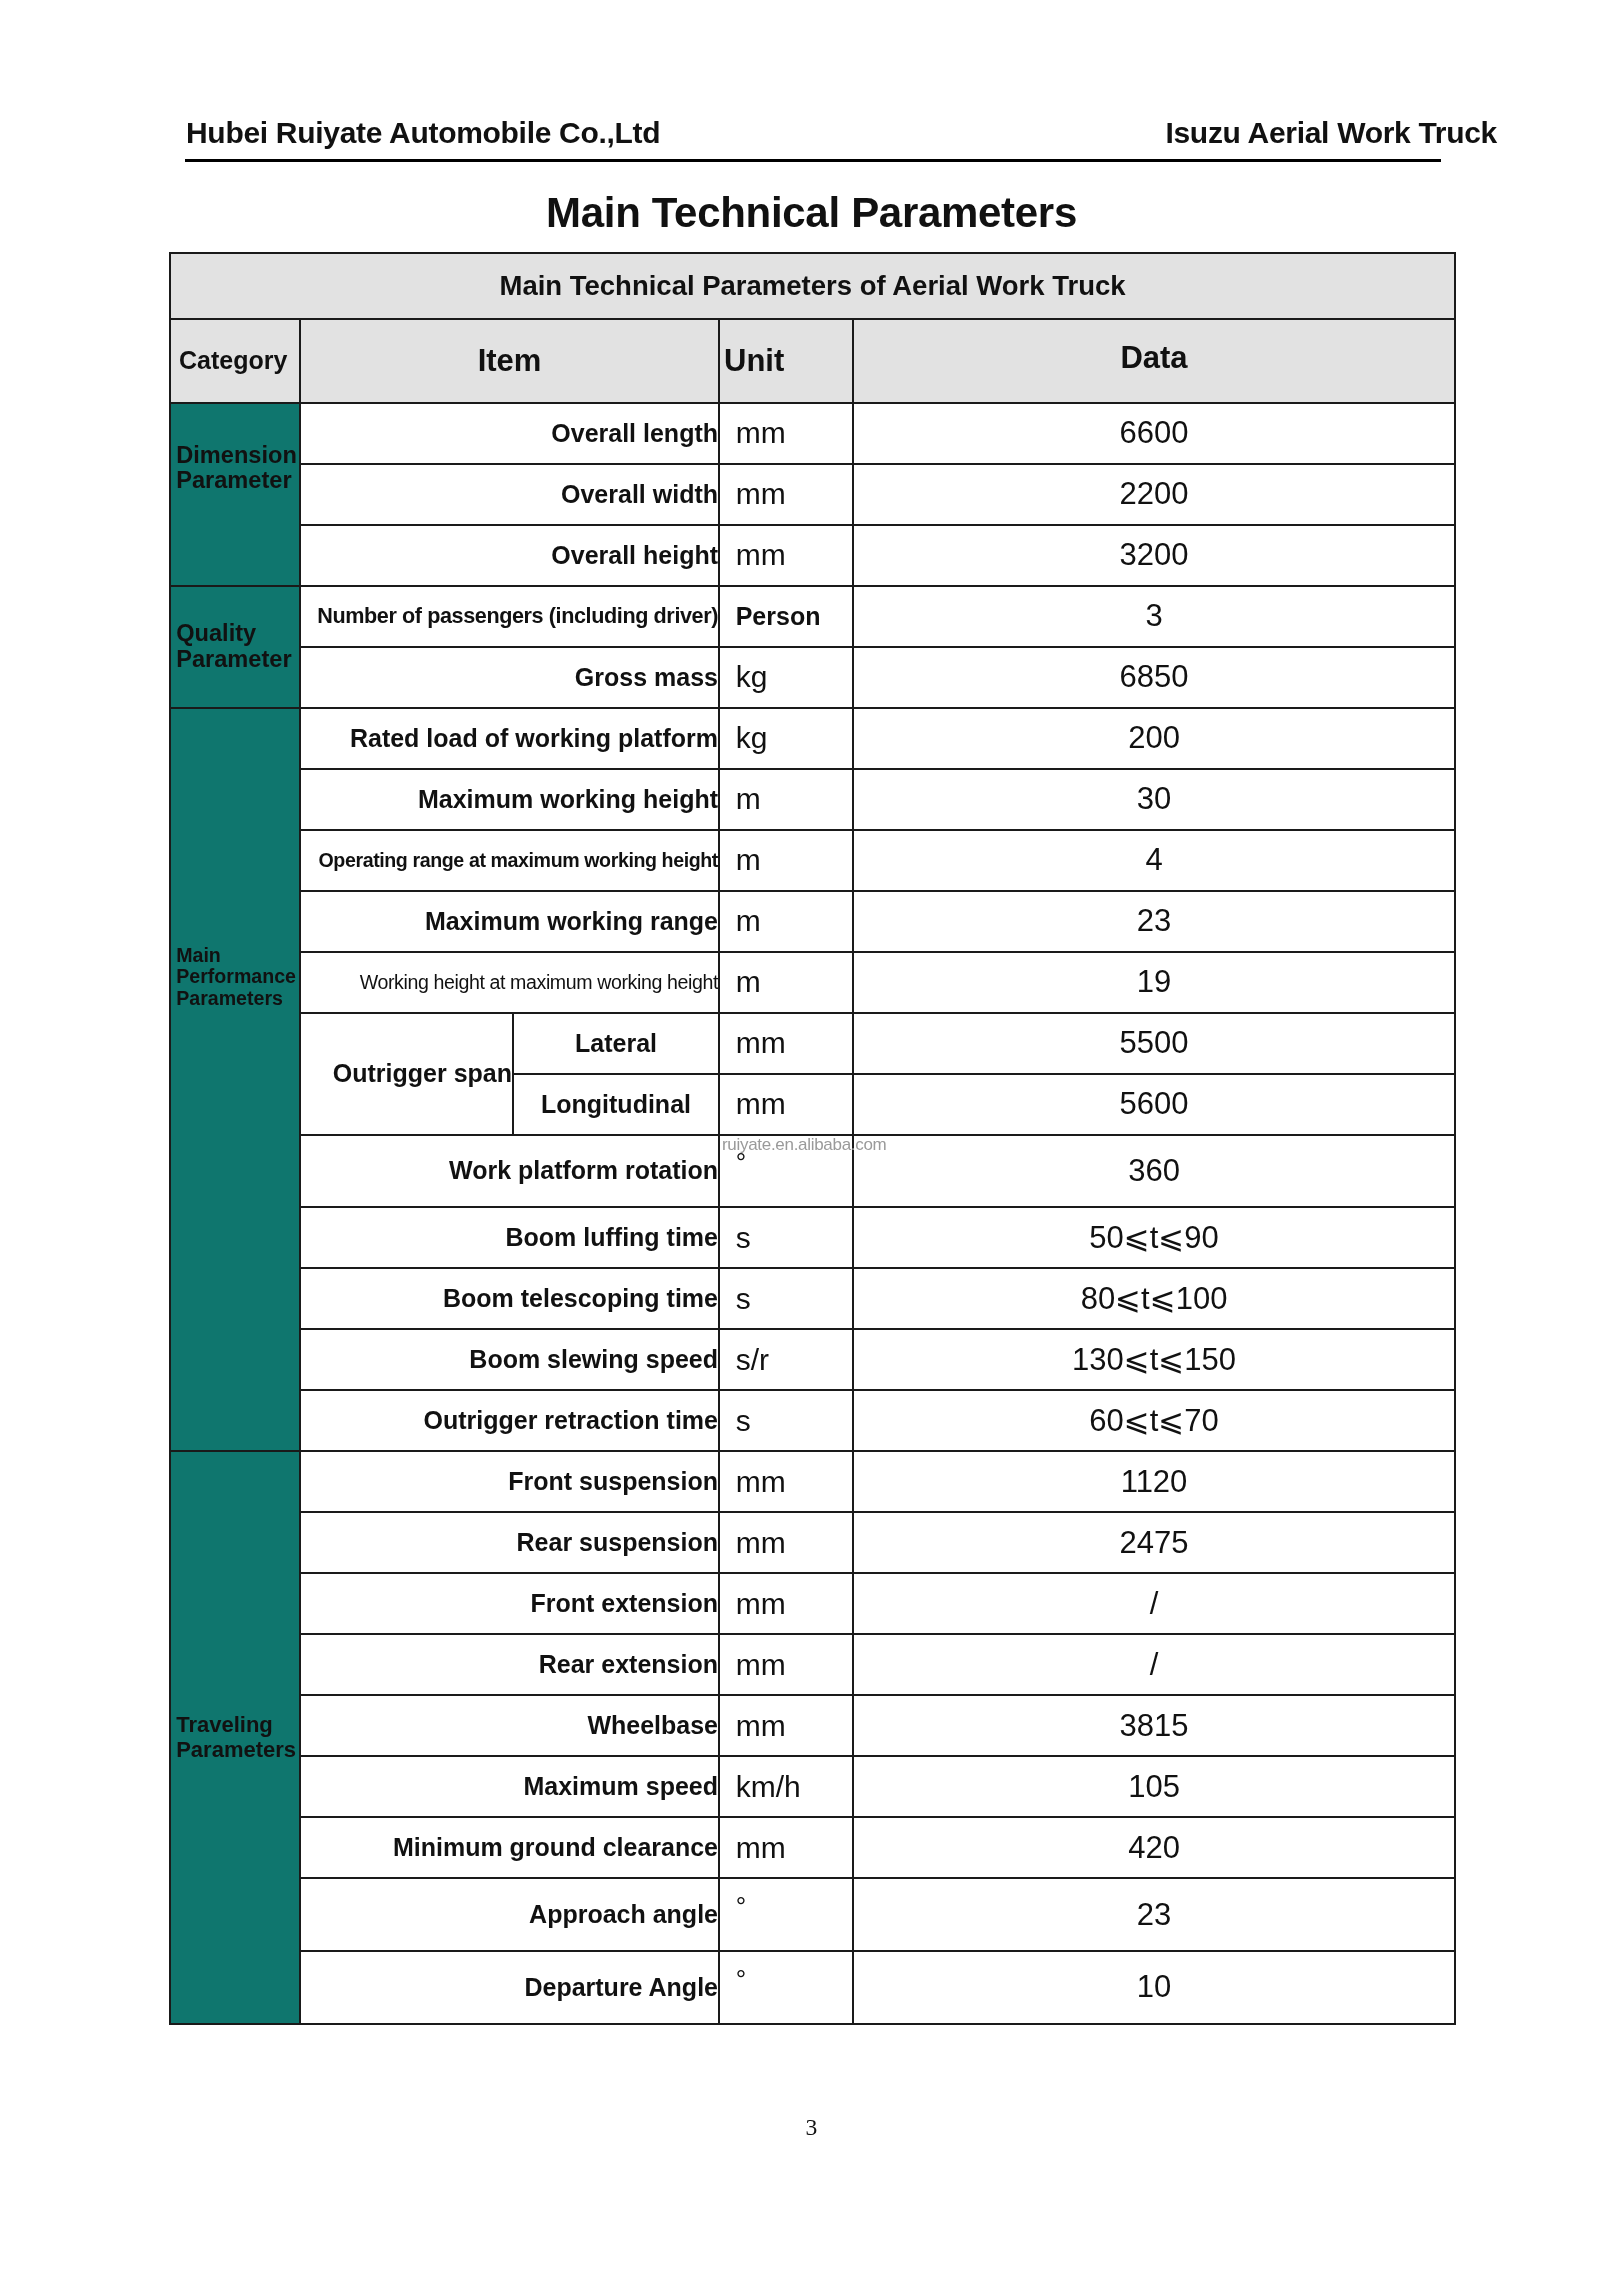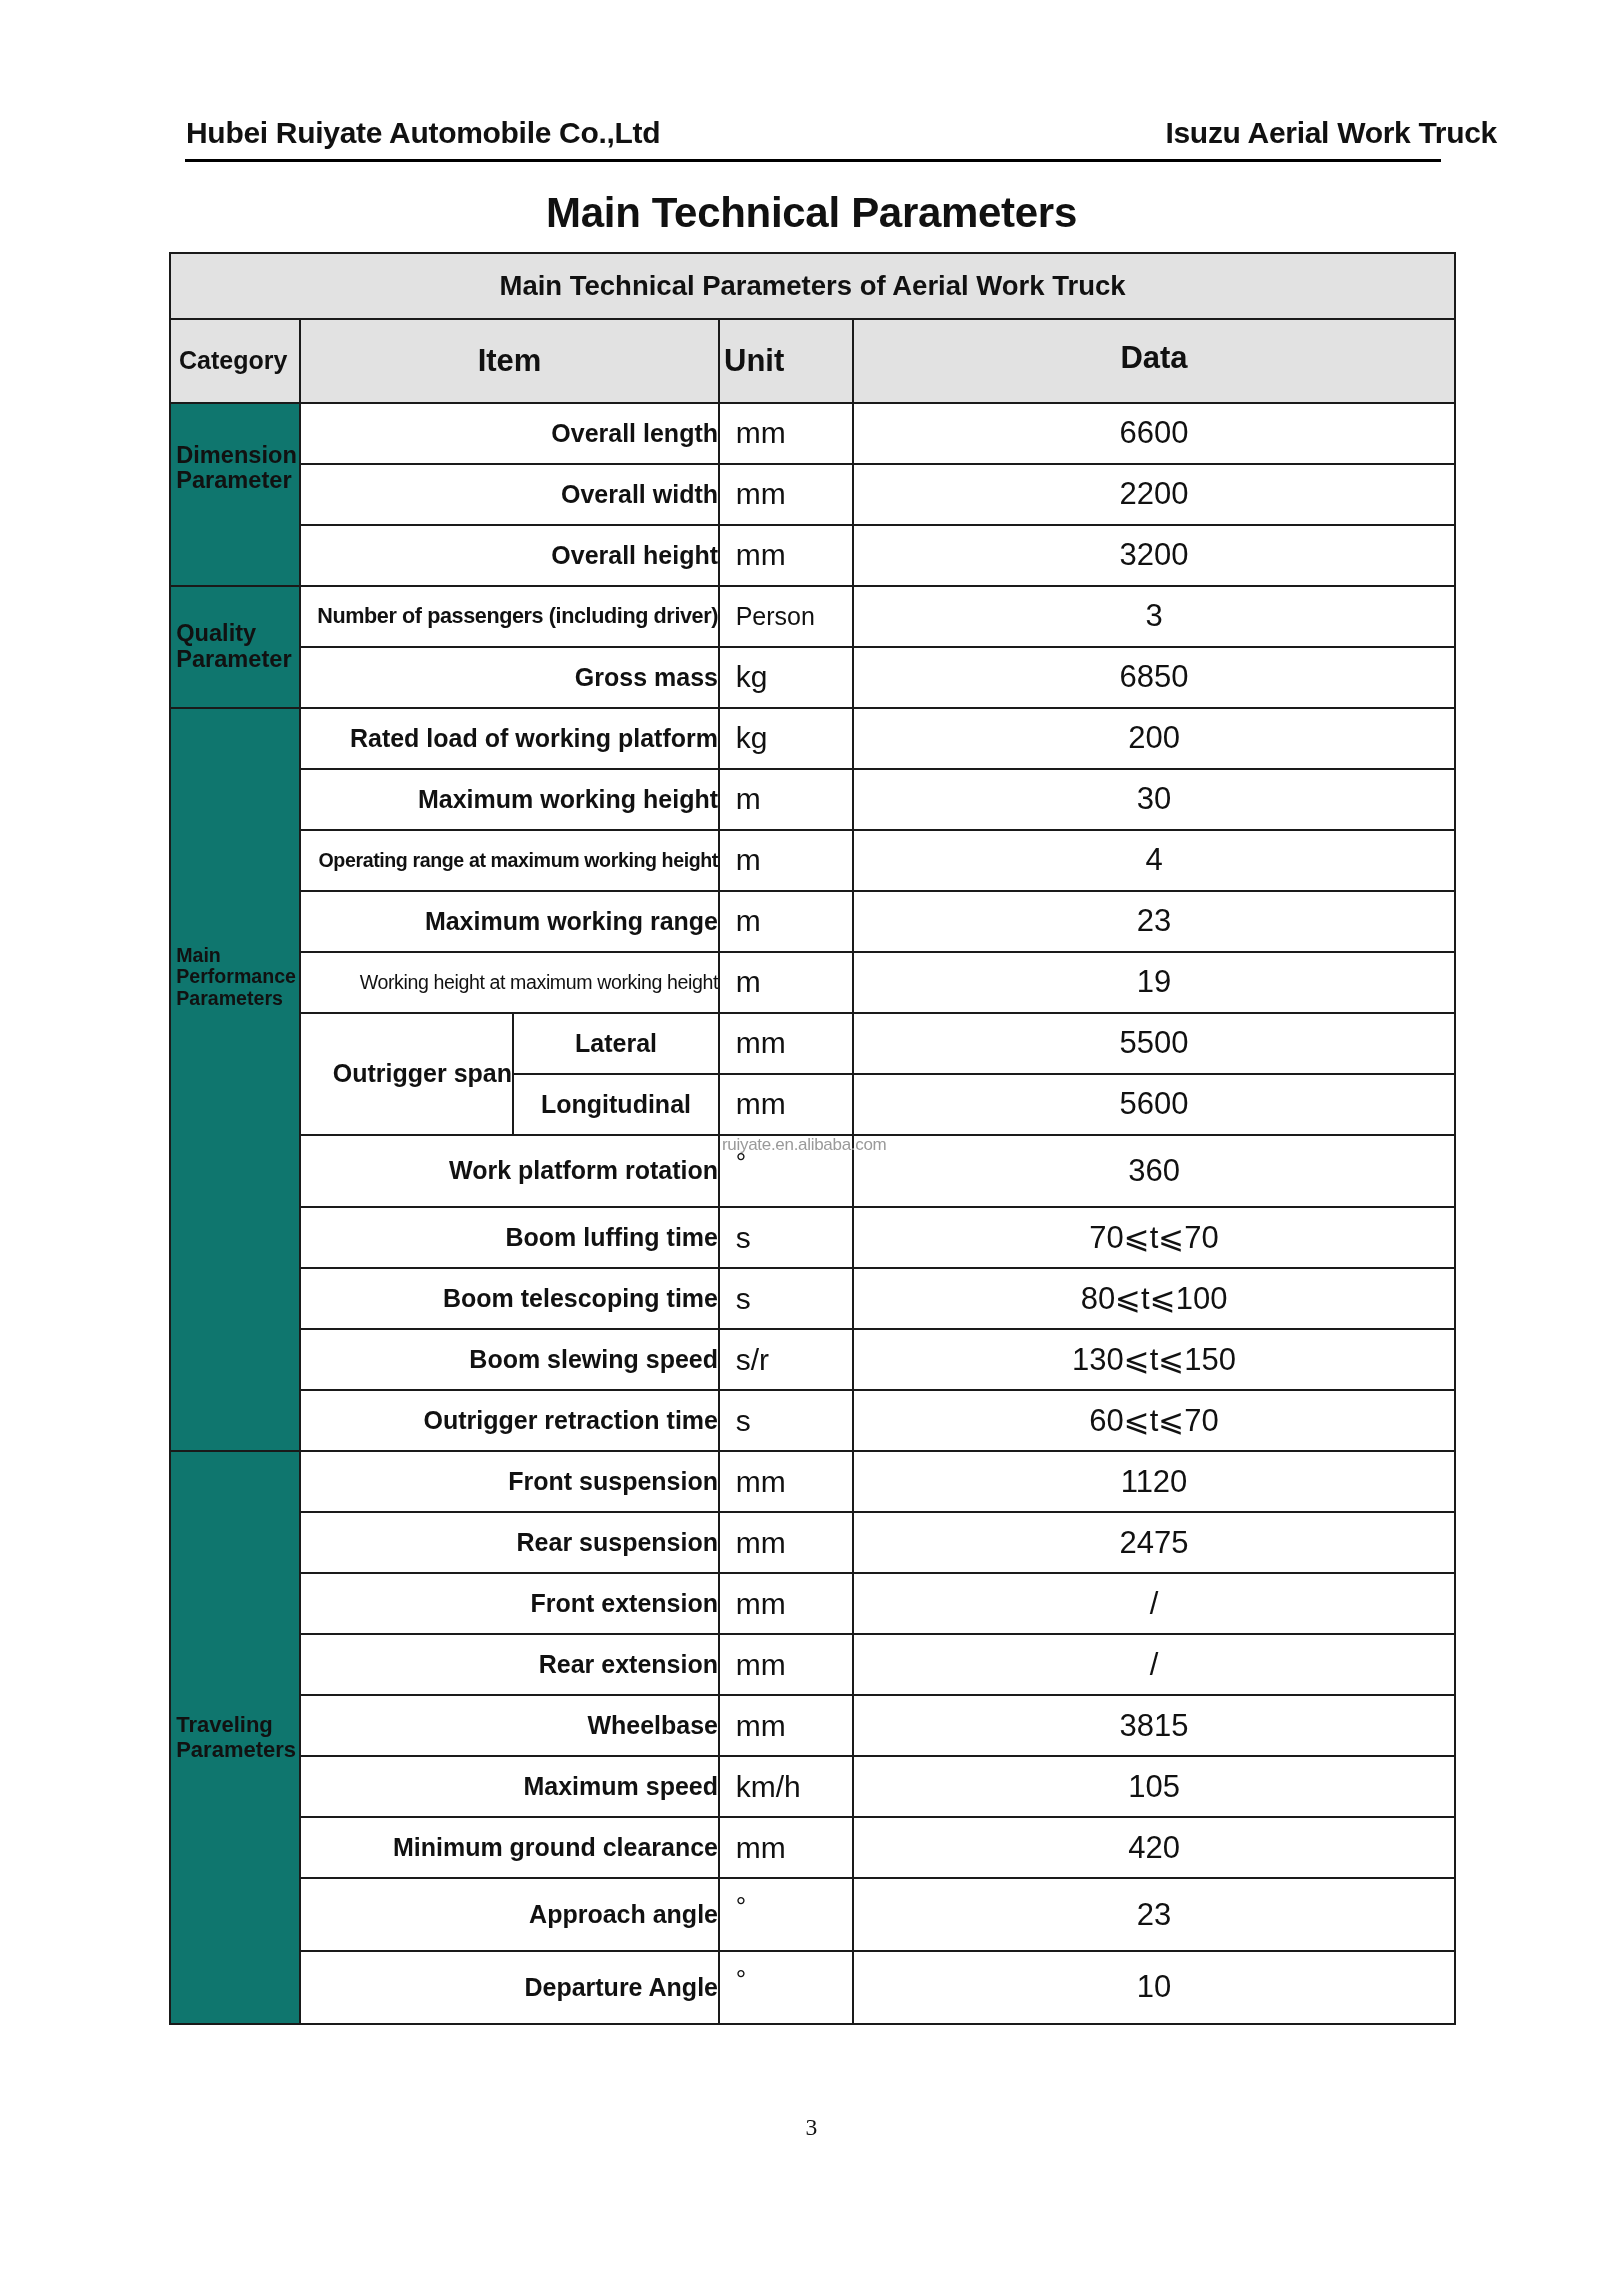--- a/index.html
+++ b/index.html
@@ -46,21 +46,21 @@
   .cat-cell {
     background: #0f766e; font-weight: bold; font-size: 23.6px; line-height: 1.1;
     text-align: left; padding-left: 5.2px !important;
   }
   .cat-cell.small { font-size: 19.6px; }
   tr.row td { height: 59px; }
   .item-cell { font-size: 25px; font-weight: bold; padding-left: 13px !important; text-align: right; }
   .item-cell.tight { font-size: 21.6px; padding-left: 3.9px !important; letter-spacing: -0.4px; }
   .item-cell.sub { text-align: center; padding-left: 0 !important; }
   .unit-cell { font-size: 30px; padding-left: 15.7px !important; text-align: left; position: relative; }
-  .unit-cell.person { font-size: 25px; font-weight: normal; }
+  .unit-cell.person { font-size: 25px; font-weight: bold; }
   .unit-cell.deg { vertical-align: top; padding-top: 11.8px; font-size: 26px; }
   .data-cell { font-size: 31px; text-align: center; }
   .watermark {
     position: absolute; left: 722px; top: 1135px; font-size: 17px; color: #9a9a9a;
     letter-spacing: -0.3px;
   }
   .page-num {
     position: absolute; left: 0; width: 1623px; top: 2114px; text-align: center;
     font-family: "Liberation Serif", "DejaVu Serif", serif; font-size: 23.6px;
   }
@@ -164,21 +164,21 @@
     <td class="data-cell">5600</td>
   </tr>
   <tr class="row">
     <td colspan="2" class="item-cell">Work platform rotation</td>
     <td class="unit-cell deg">°</td>
     <td class="data-cell">360</td>
   </tr>
   <tr class="row">
     <td colspan="2" class="item-cell">Boom luffing time</td>
     <td class="unit-cell">s</td>
-    <td class="data-cell">70⩽t⩽70</td>
+    <td class="data-cell">50⩽t⩽90</td>
   </tr>
   <tr class="row">
     <td colspan="2" class="item-cell" style="padding-left:7.9px !important;">Boom telescoping time</td>
     <td class="unit-cell">s</td>
     <td class="data-cell">80⩽t⩽100</td>
   </tr>
   <tr class="row">
     <td colspan="2" class="item-cell">Boom slewing speed</td>
     <td class="unit-cell">s/r</td>
     <td class="data-cell">130⩽t⩽150</td>

